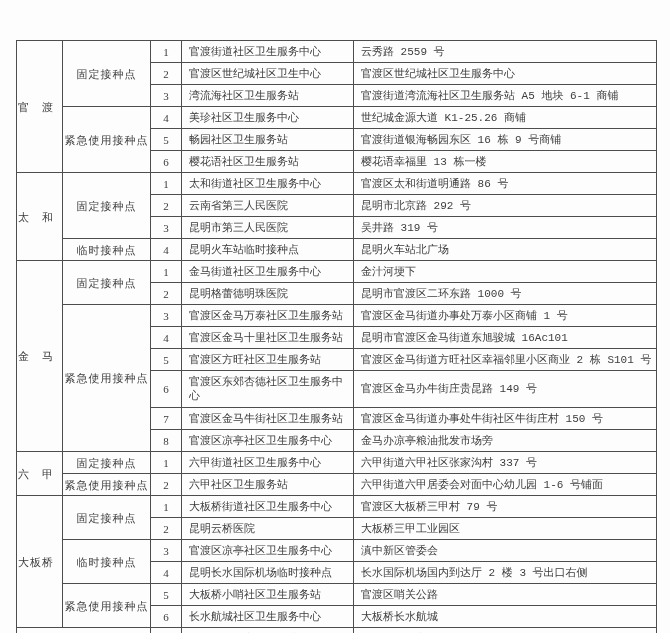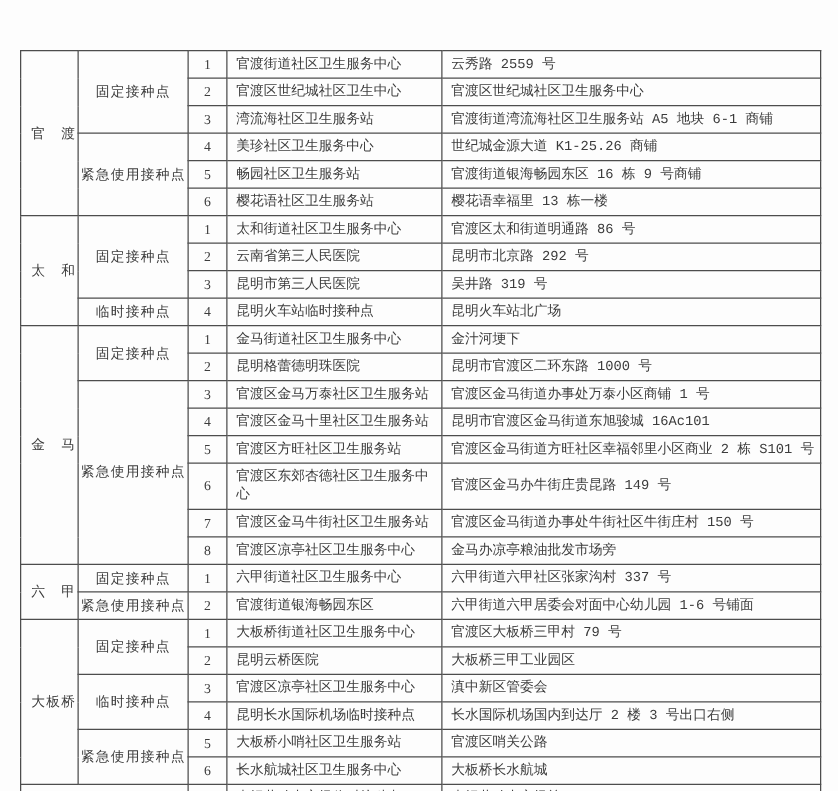--- a/index.html
+++ b/index.html
@@ -20,21 +20,21 @@
   }
   table.sites td{
     border:1px solid #4d4d4d;
     font-size:11px;
     line-height:14px;
     height:19px;
     vertical-align:middle;
     overflow:hidden;
   }
   tr.tall td{height:34px;}
-  .c-district{text-align:right;letter-spacing:1px;}
+  .c-district{text-align:left;letter-spacing:1px;}
   .c-type{text-align:center;letter-spacing:1px;}
   .c-num{text-align:center;}
   .c-name,.c-addr{
     text-align:left;
     padding:1px 3px 1px 7px;
     word-break:break-all;
     font-family:Liberation Mono, monospace;
   }
 </style>
 </head>
@@ -152,21 +152,21 @@
         <tr>
           <td class="c-district" rowspan="2">六　甲</td>
           <td class="c-type">固定接种点</td>
           <td class="c-num">1</td>
           <td class="c-name">六甲街道社区卫生服务中心</td>
           <td class="c-addr">六甲街道六甲社区张家沟村 337 号</td>
         </tr>
         <tr>
           <td class="c-type">紧急使用接种点</td>
           <td class="c-num">2</td>
-          <td class="c-name">官渡街道银海畅园东区</td>
+          <td class="c-name">六甲社区卫生服务站</td>
           <td class="c-addr">六甲街道六甲居委会对面中心幼儿园 1-6 号铺面</td>
         </tr>
         <tr>
           <td class="c-district" rowspan="6">大板桥</td>
           <td class="c-type" rowspan="2">固定接种点</td>
           <td class="c-num">1</td>
           <td class="c-name">大板桥街道社区卫生服务中心</td>
           <td class="c-addr">官渡区大板桥三甲村 79 号</td>
         </tr>
         <tr>

